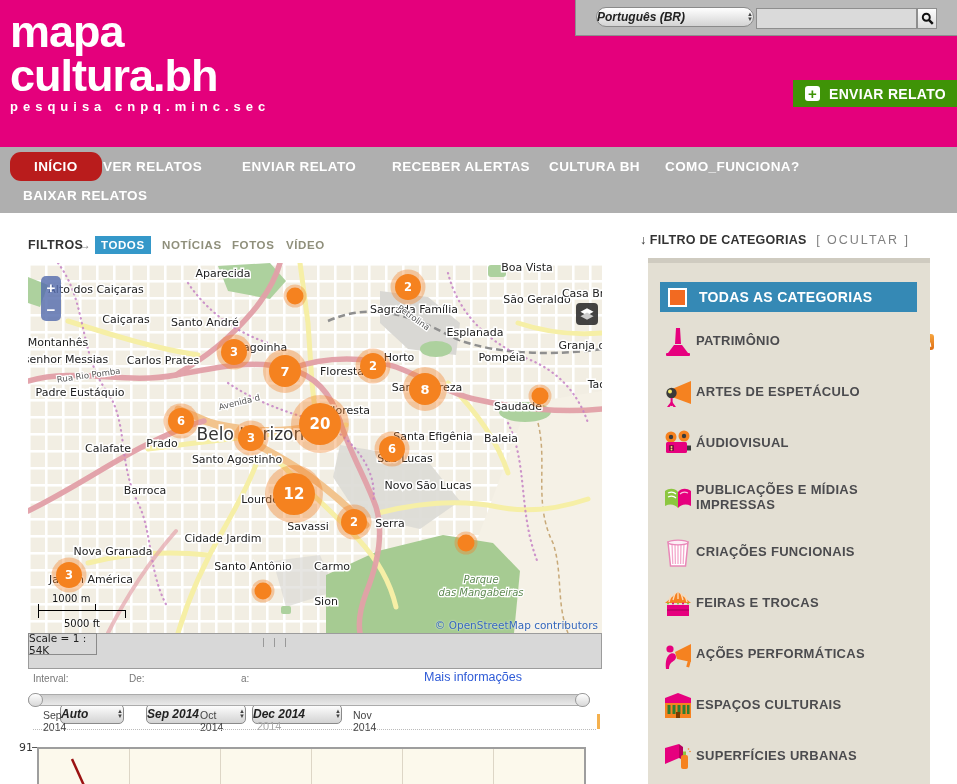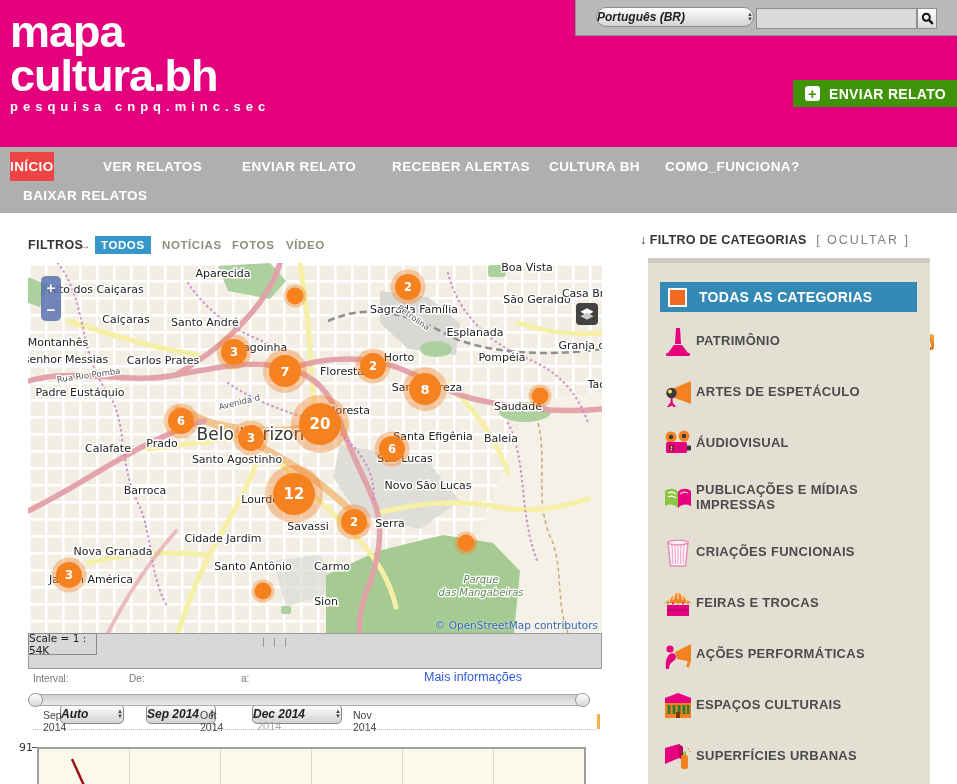--- a/index.html
+++ b/index.html
@@ -21,21 +21,21 @@
           border:1px solid #8E8E8E;box-sizing:border-box;}
   .search-btn{position:absolute;left:917px;top:8px;width:20px;height:21px;background:linear-gradient(#FDFDFD,#DCDCDC);
           border:1px solid #8E8E8E;box-sizing:border-box;display:flex;align-items:center;justify-content:center;cursor:pointer;}
   .enviar-btn{position:absolute;left:793px;top:80px;width:164px;height:27px;background:#3F9307;color:#fff;
           display:flex;align-items:center;font-weight:bold;font-size:14px;letter-spacing:.3px;cursor:pointer;}
   .enviar-btn .plus{width:15px;height:15px;background:#fff;border-radius:3px;margin:0 9px 0 12px;
           display:flex;align-items:center;justify-content:center;color:#3F9307;font-size:15px;font-weight:bold;line-height:13px;}
   
   .navbar{position:absolute;left:0;top:147px;width:957px;height:66px;background:#AFAFAF;}
   .nav-item{position:absolute;color:#FFF;font-weight:bold;font-size:13.5px;letter-spacing:.4px;cursor:pointer;white-space:nowrap;}
-  .nav-item.active{background:#ef4444;padding:7px 0;top:5px;}
+  .nav-item.active{background:#b91c1c;padding:7px 24px;top:5px;border-radius:11px;}
   .rss{position:absolute;left:918px;top:187px;width:16px;height:16px;border-radius:3px;
        background:linear-gradient(#F6A53F,#DE6E14);display:flex;align-items:center;justify-content:center;cursor:pointer;}
   
   .filters{position:absolute;left:0;top:236px;width:630px;height:20px;}
   .filters .flabel{position:absolute;left:28px;top:2px;font-weight:bold;font-size:12.5px;color:#333;letter-spacing:.4px;}
   .filters .farrow{position:absolute;left:79px;top:2px;color:#888;font-size:12px;}
   .fchip{position:absolute;top:0;font-weight:bold;font-size:11.5px;letter-spacing:.6px;color:#8F8F7B;padding:3px 6px;cursor:pointer;}
   .fchip.selected{background:#3598C9;color:#fff;}
   
   .sb-header{position:absolute;left:640px;top:233px;font-size:12.5px;white-space:nowrap;}
@@ -486,40 +486,46 @@
     <div class="zoomctl">
       <span>+</span>
       <span>−</span>
     </div>
     <div class="layersctl">
       <svg width="16" height="16" viewBox="0 0 22 22">
         <path d="M11 3 L20 8 L11 13 L2 8 Z" fill="#fff"></path>
         <path d="M11 9 L20 14 L11 19 L2 14 Z" fill="#ccc"></path>
       </svg>
     </div>
+    <div class="scalebar">
+      <div class="mtxt">1000 m</div>
+      <div class="m"></div>
+      <div class="f"></div>
+      <div class="ftxt">5000 ft</div>
+    </div>
     <div class="attribution">© OpenStreetMap contributors</div>
   </div>
 
   <div class="map-strip">
     <div class="scale-box">Scale = 1 : 54K</div>
     <div class="strip-tick" style="left:234px"></div>
     <div class="strip-tick" style="left:245px"></div>
     <div class="strip-tick" style="left:256px"></div>
   </div>
 
   <span class="int-label" style="left:33px;top:673px;position:absolute">Interval:</span>
   <div class="mac-select sq-select" style="left:60px;top:668px;width:64px;">
     <span>Auto</span>
     <span class="arrows">
         <span>▲</span>
         <span>▼</span>
       </span>
   </div>
   <span class="int-label" style="left:129px;top:673px;position:absolute">De:</span>
-  <div class="mac-select sq-select" style="left:146px;top:668px;width:70px;">
+  <div class="mac-select sq-select" style="left:146px;top:668px;width:100px;">
     <span>Sep 2014</span>
     <span class="arrows">
         <span>▲</span>
         <span>▼</span>
       </span>
   </div>
   <span class="int-label" style="left:241px;top:673px;position:absolute">a:</span>
   <div class="mac-select sq-select" style="left:252px;top:668px;width:90px;">
     <span>Dec 2014</span>
     <span class="arrows">

